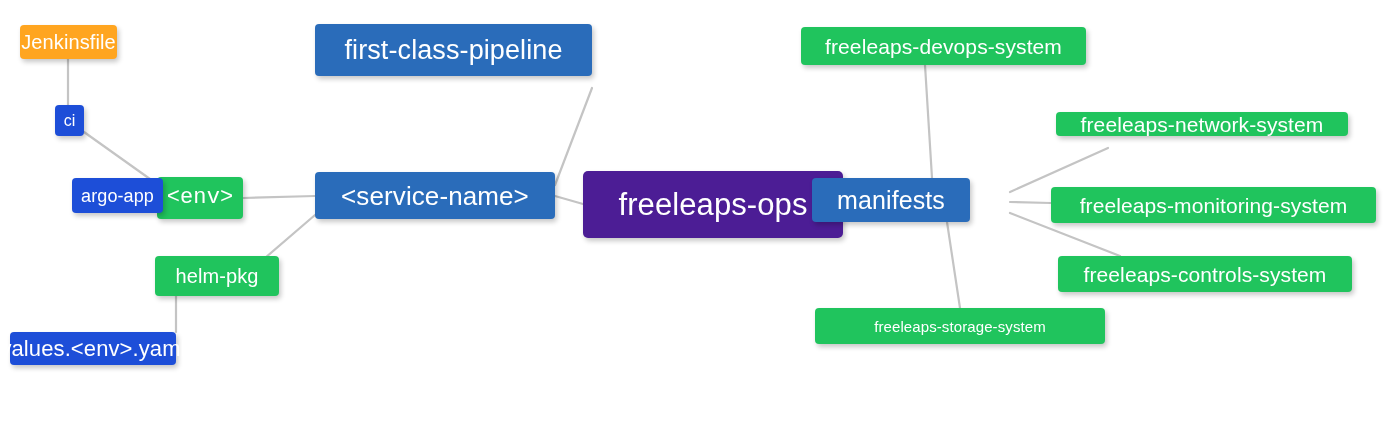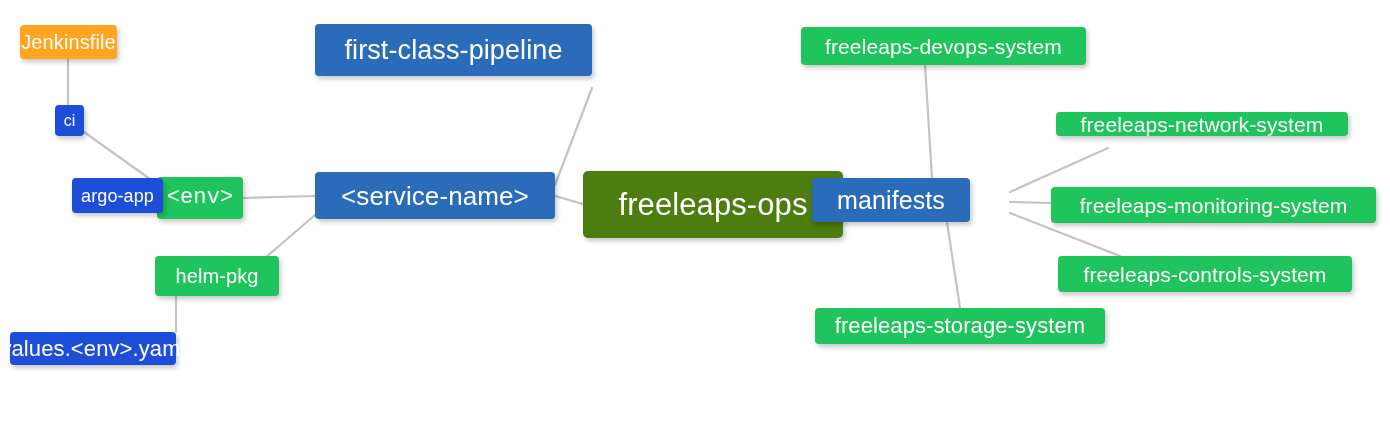--- a/index.html
+++ b/index.html
@@ -38,21 +38,21 @@
     justify-content: center;
     color: #ffffff;
     white-space: nowrap;
     border-radius: 4px;
     box-shadow: 2px 3px 5px rgba(0,0,0,0.22);
     line-height: 1;
     letter-spacing: 0.1px;
     padding: 0 10px;
   }
   .node.root {
-    background: #4d7c0f;
+    background: #4c1d95;
     border-radius: 5px;
   }
   .node.blue   { background: #2a6cba; }
   .node.green  { background: #20c45d; }
   .node.red    { background: #1d4ed8; }
   .node.orange { background: #ffa520; }
 
   
   #n-root            { left: 583px; top: 171px; width: 260px; height: 67px; font-size: 31px; }
 
@@ -64,21 +64,21 @@
   #n-helm-pkg        { left: 148px; top: 256px; width: 124px; height: 40px; font-size: 20px; margin-left: 7px; }
   #n-argo-app        { left: 32px;  top: 178px; width: 91px;  height: 35px; font-size: 18px; margin-left: 40px; }
   #n-values-yaml     { left: 10px;  top: 332px; width: 166px; height: 33px; font-size: 22px; }
   #n-ci              { left: 55px;  top: 105px; width: 29px;  height: 31px; font-size: 16px; }
   #n-jenkinsfile     { left: 20px;  top: 25px;  width: 97px;  height: 34px; font-size: 20px; }
 
   #n-devops          { left: 801px; top: 27px;  width: 285px; height: 38px; font-size: 21px; }
   #n-network         { left: 1056px;top: 112px; width: 292px; height: 24px; font-size: 21px; }
   #n-monitoring      { left: 1051px;top: 187px; width: 325px; height: 36px; font-size: 21px; }
   #n-controls        { left: 1058px;top: 256px; width: 294px; height: 36px; font-size: 21px; }
-  #n-storage         { left: 815px; top: 308px; width: 290px; height: 36px; font-size: 22px; }
+  #n-storage         { left: 815px; top: 308px; width: 290px; height: 36px; font-size: 15px; }
 </style>
 </head>
 <body>
 
 <div id="mindmap">
 
   <svg id="edges" viewBox="0 0 1390 421" xmlns="http://www.w3.org/2000/svg">
     <g stroke="#c4c4c4" stroke-width="2.2" fill="none" stroke-linecap="round">
 
       <line x1="583" y1="204" x2="555" y2="196"></line>

